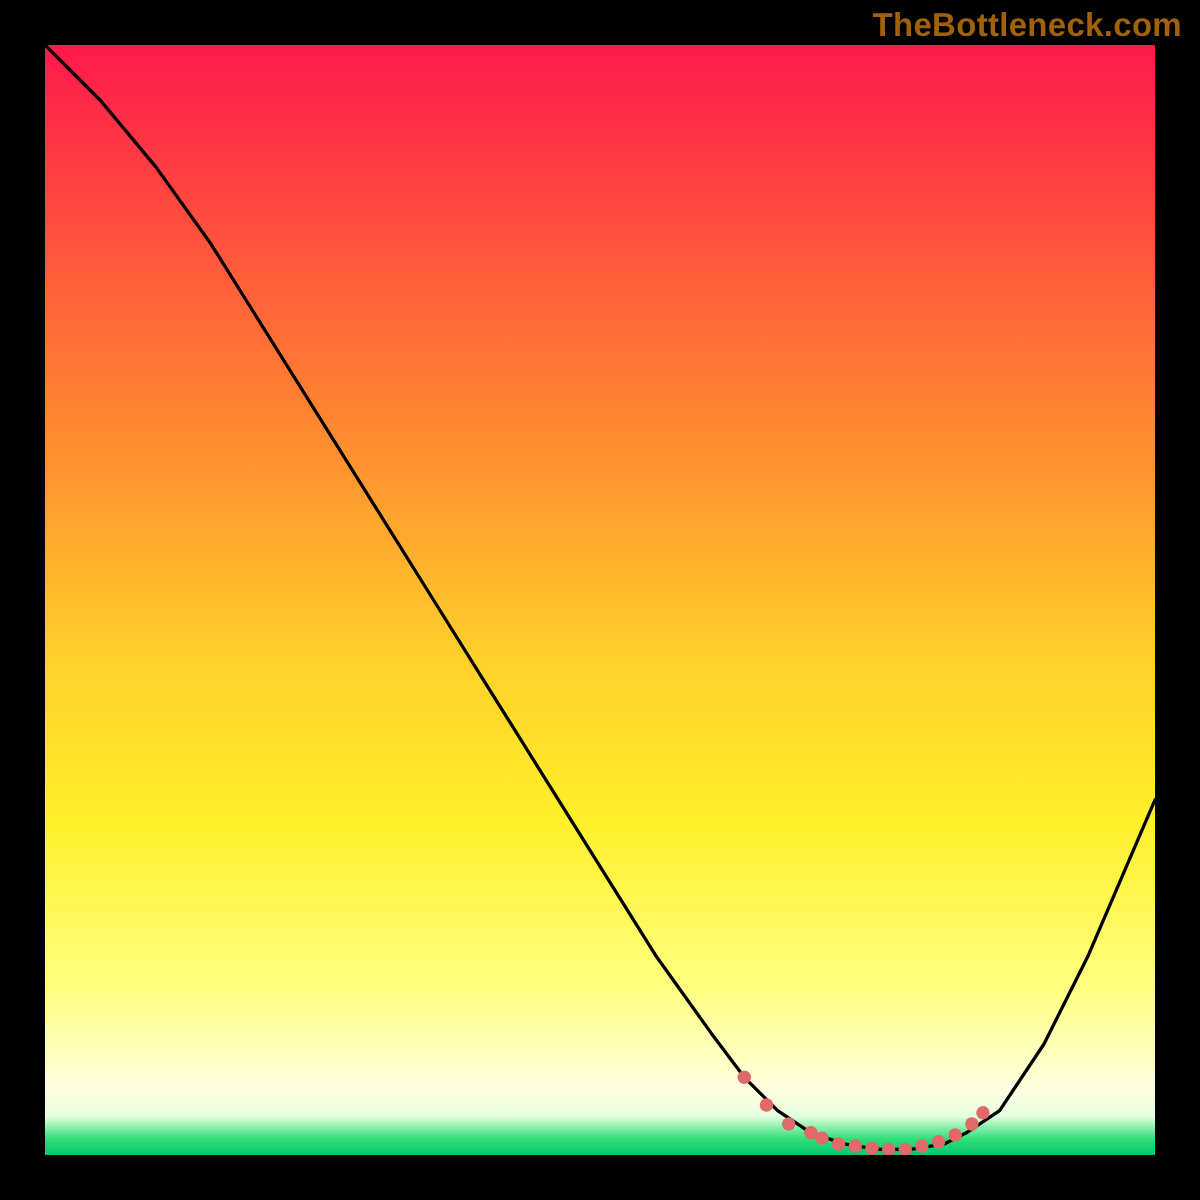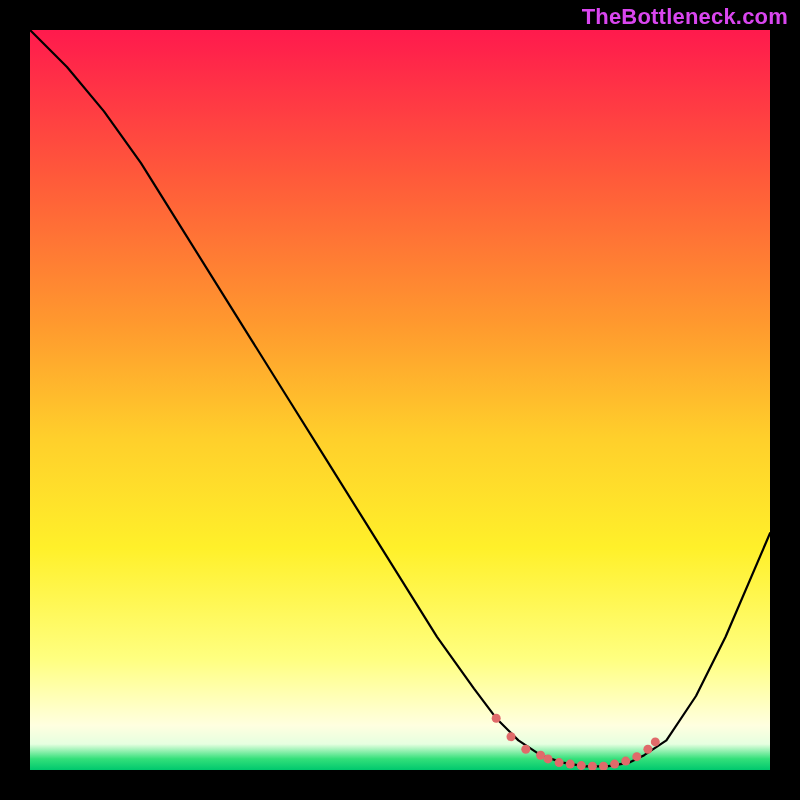--- a/index.html
+++ b/index.html
@@ -14,21 +14,21 @@
   .frame {
     position: relative;
     width: 800px;
     height: 800px;
     background: #000;
   }
   .watermark {
     position: absolute;
     top: 4px;
     right: 12px;
-    color: #d946ef;
+    color: #a16207;
     font-size: 22px;
     font-weight: 600;
     letter-spacing: 0.2px;
   }
   .plot {
     position: absolute;
     left: 30px;
     top: 30px;
     width: 740px;
     height: 740px;

